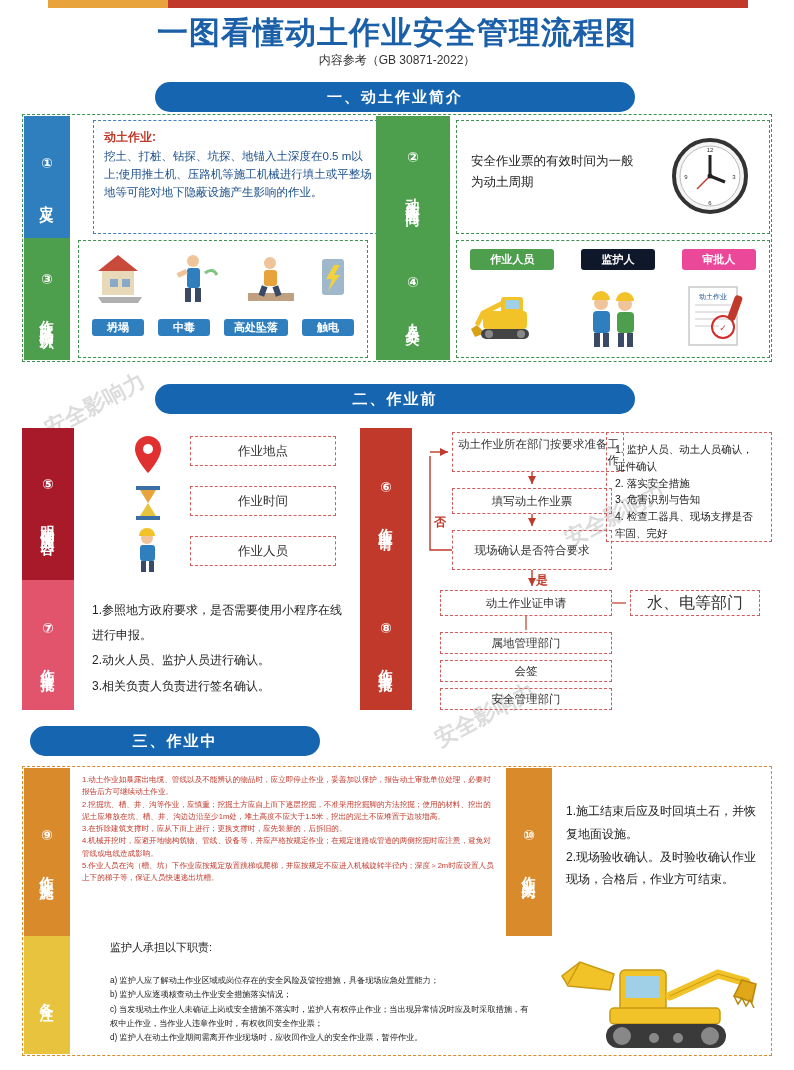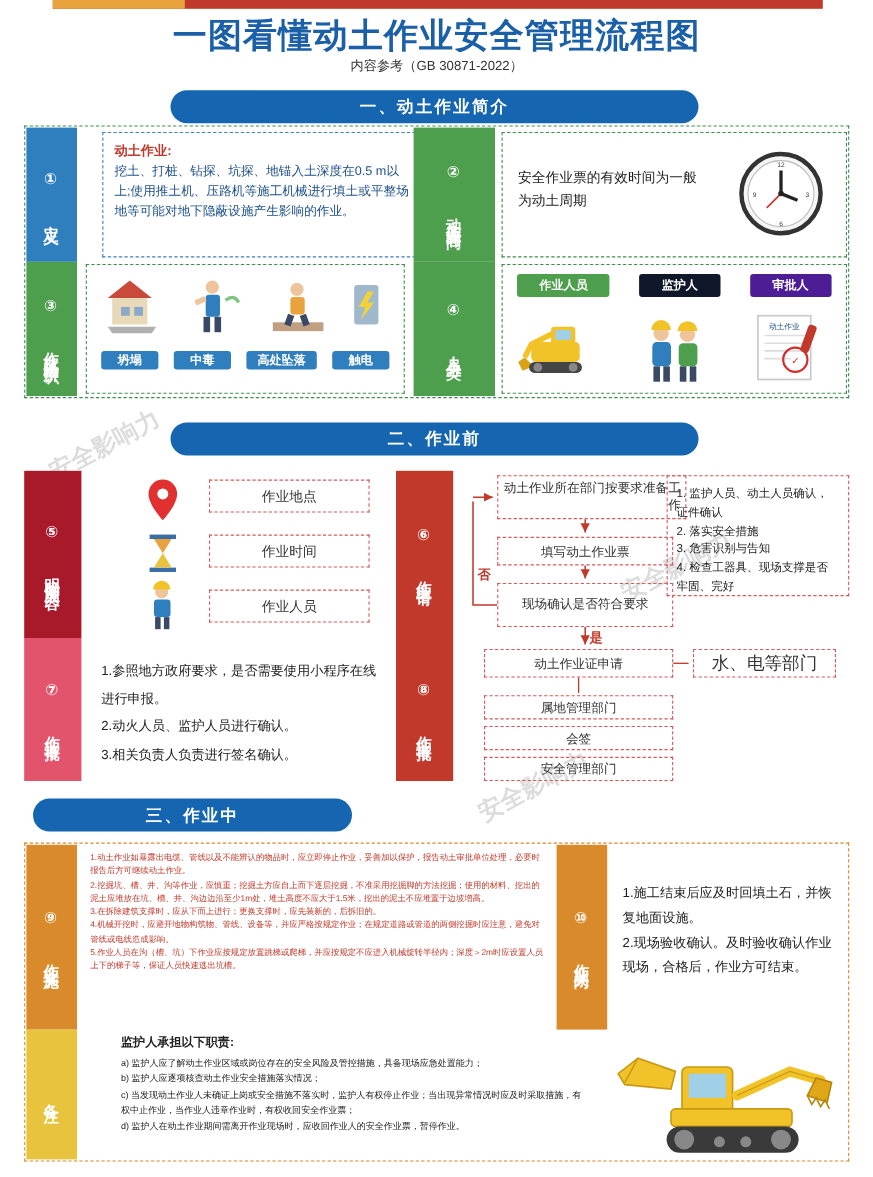--- a/index.html
+++ b/index.html
@@ -151,21 +151,21 @@
       <text x="63" y="42" font-size="6" text-anchor="middle" fill="#333">3</text>
       <text x="39" y="68" font-size="6" text-anchor="middle" fill="#333">6</text>
       <text x="15" y="42" font-size="6" text-anchor="middle" fill="#333">9</text>
     </svg>
   </div>
 
   <div class="box dash" style="left:456px; top:240px; width:314px; height:118px;">
     <div style="position:absolute; left:0; top:8px; width:312px; display:flex; justify-content:space-around;">
       <span class="tag" style="background:#4d9e4d; width:84px; height:21px;">作业人员</span>
       <span class="tag" style="background:#0f172a; width:74px; height:21px;">监护人</span>
-      <span class="tag" style="background:#4c1d95; width:74px; height:21px;">审批人</span>
+      <span class="tag" style="background:#ec4899; width:74px; height:21px;">审批人</span>
     </div>
     <svg width="312" height="82" style="position:absolute; left:0; top:34px;">
 
       <g transform="translate(20,16)">
         <rect x="6" y="20" width="44" height="18" rx="4" fill="#f2c229"></rect>
         <rect x="24" y="6" width="22" height="16" rx="3" fill="#f2c229"></rect>
         <rect x="28" y="9" width="14" height="9" fill="#9fd0e8"></rect>
         <path d="M26 12 L6 22 L0 34" stroke="#f2c229" stroke-width="5" fill="none"></path>
         <path d="M0 34 l-6 4 l4 8 l10 -4 z" fill="#d9a215"></path>
         <rect x="4" y="38" width="48" height="10" rx="5" fill="#444"></rect>
@@ -284,21 +284,21 @@
 2.挖掘坑、槽、井、沟等作业，应慎重；挖掘土方应自上而下逐层挖掘，不准采用挖掘脚的方法挖掘；使用的材料、挖出的泥土应堆放在坑、槽、井、沟边边沿至少1m处，堆土高度不应大于1.5米，挖出的泥土不应堆置于边坡增高。
 3.在拆除建筑支撑时，应从下而上进行；更换支撑时，应先装新的，后拆旧的。
 4.机械开挖时，应避开地物构筑物、管线、设备等，并应严格按规定作业；在规定道路或管道的两侧挖掘时应注意，避免对管线或电线造成影响。
 5.作业人员在沟（槽、坑）下作业应按规定放置跳梯或爬梯，并应按规定不应进入机械旋转半径内；深度＞2m时应设置人员上下的梯子等，保证人员快速逃出坑槽。</div>
 
   <div class="box vlabel" style="left:506px; top:768px; width:46px; height:168px; background:#d98a2b;">⑩ 作业关闭</div>
   <div class="box" style="left:566px; top:800px; width:196px; font-size:12px; line-height:1.9; color:#222; white-space:pre-line;">1.施工结束后应及时回填土石，并恢复地面设施。
 2.现场验收确认。及时验收确认作业现场，合格后，作业方可结束。</div>
 
   <div class="box" style="left:110px; top:940px; width:420px;">
-    <div style="font-size:11px; font-weight:bold; color:#222; margin-bottom:5px;">监护人承担以下职责:</div>
+    <div style="font-size:11px; font-weight:normal; color:#222; margin-bottom:19px;">监护人承担以下职责:</div>
     <div style="font-size:8.2px; line-height:1.75; color:#222;">a) 监护人应了解动土作业区域或岗位存在的安全风险及管控措施，具备现场应急处置能力；</div>
     <div style="font-size:8.2px; line-height:1.75; color:#222;">b) 监护人应逐项核查动土作业安全措施落实情况；</div>
     <div style="font-size:8.2px; line-height:1.75; color:#222;">c) 当发现动土作业人未确证上岗或安全措施不落实时，监护人有权停止作业；当出现异常情况时应及时采取措施，有权中止作业，当作业人违章作业时，有权收回安全作业票；</div>
     <div style="font-size:8.2px; line-height:1.75; color:#222;">d) 监护人在动土作业期间需离开作业现场时，应收回作业人的安全作业票，暂停作业。</div>
   </div>
 
   <svg width="230" height="110" style="position:absolute; left:540px; top:950px;">
     <g transform="translate(10,6)">
       <path d="M64 18 L30 6 L12 20 L18 30 L60 34 Z" fill="#f2c229" stroke="#c89a12" stroke-width="1.5"></path>
       <path d="M30 6 L18 28" stroke="#c89a12" stroke-width="1.5"></path>

